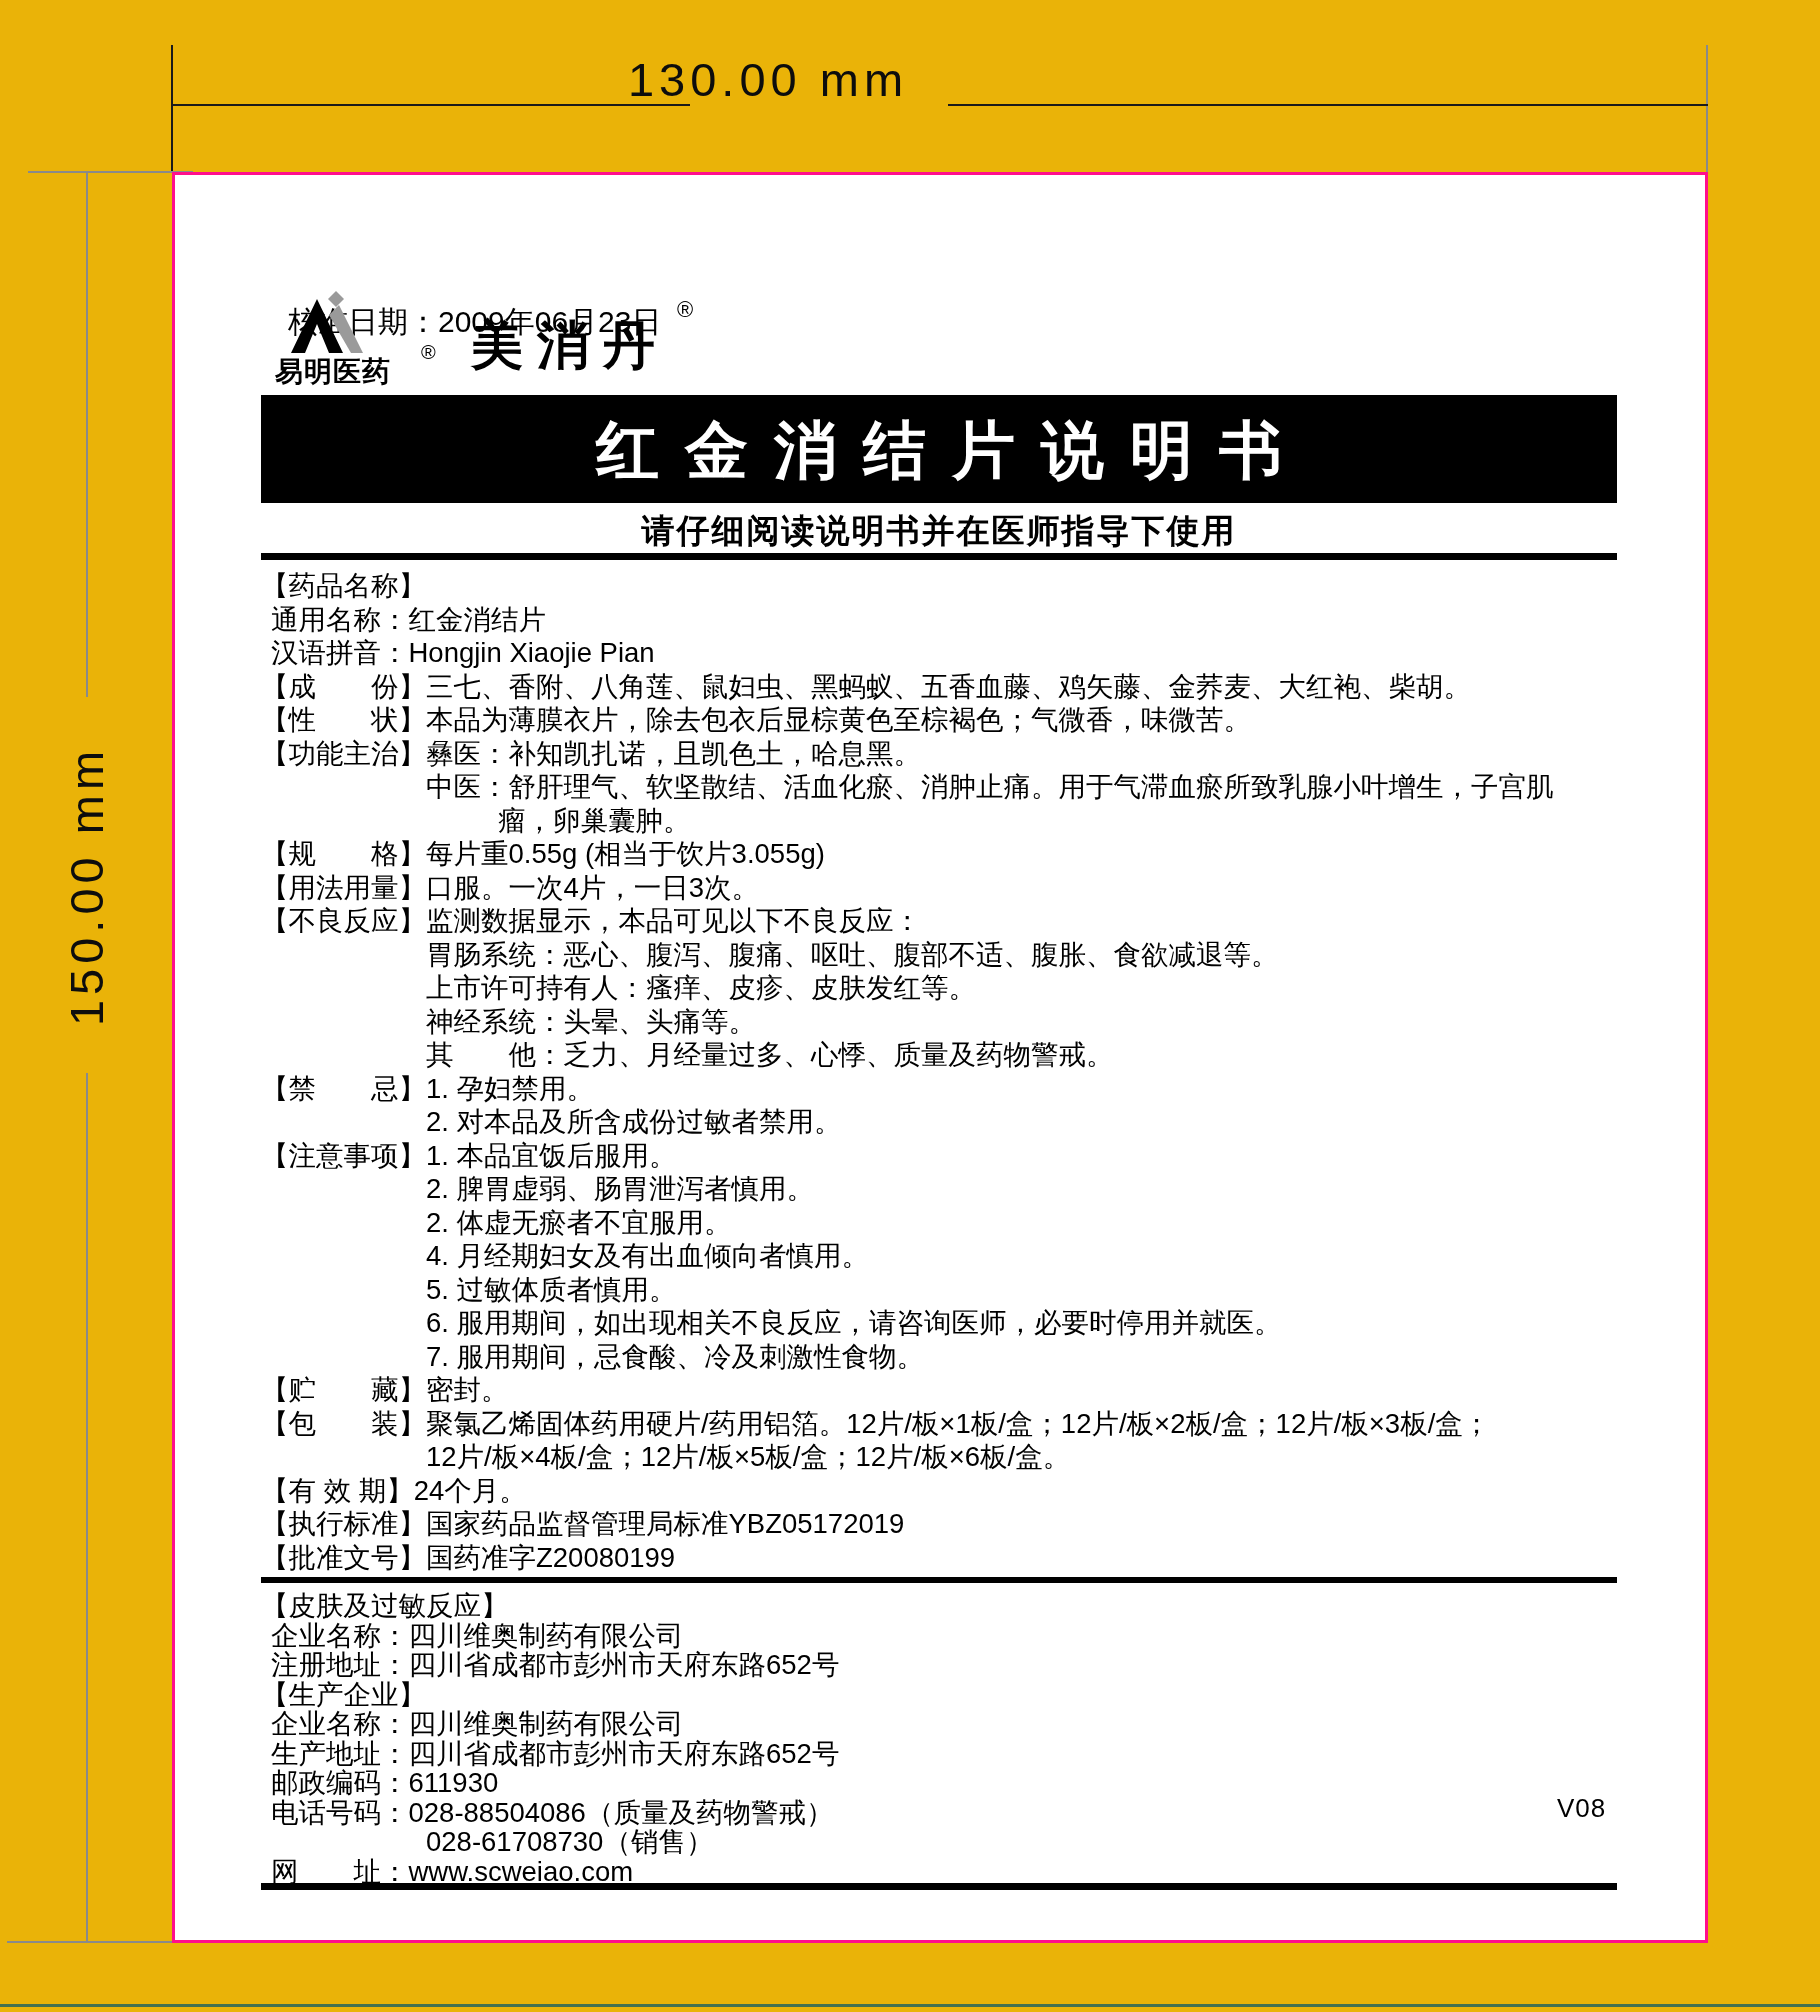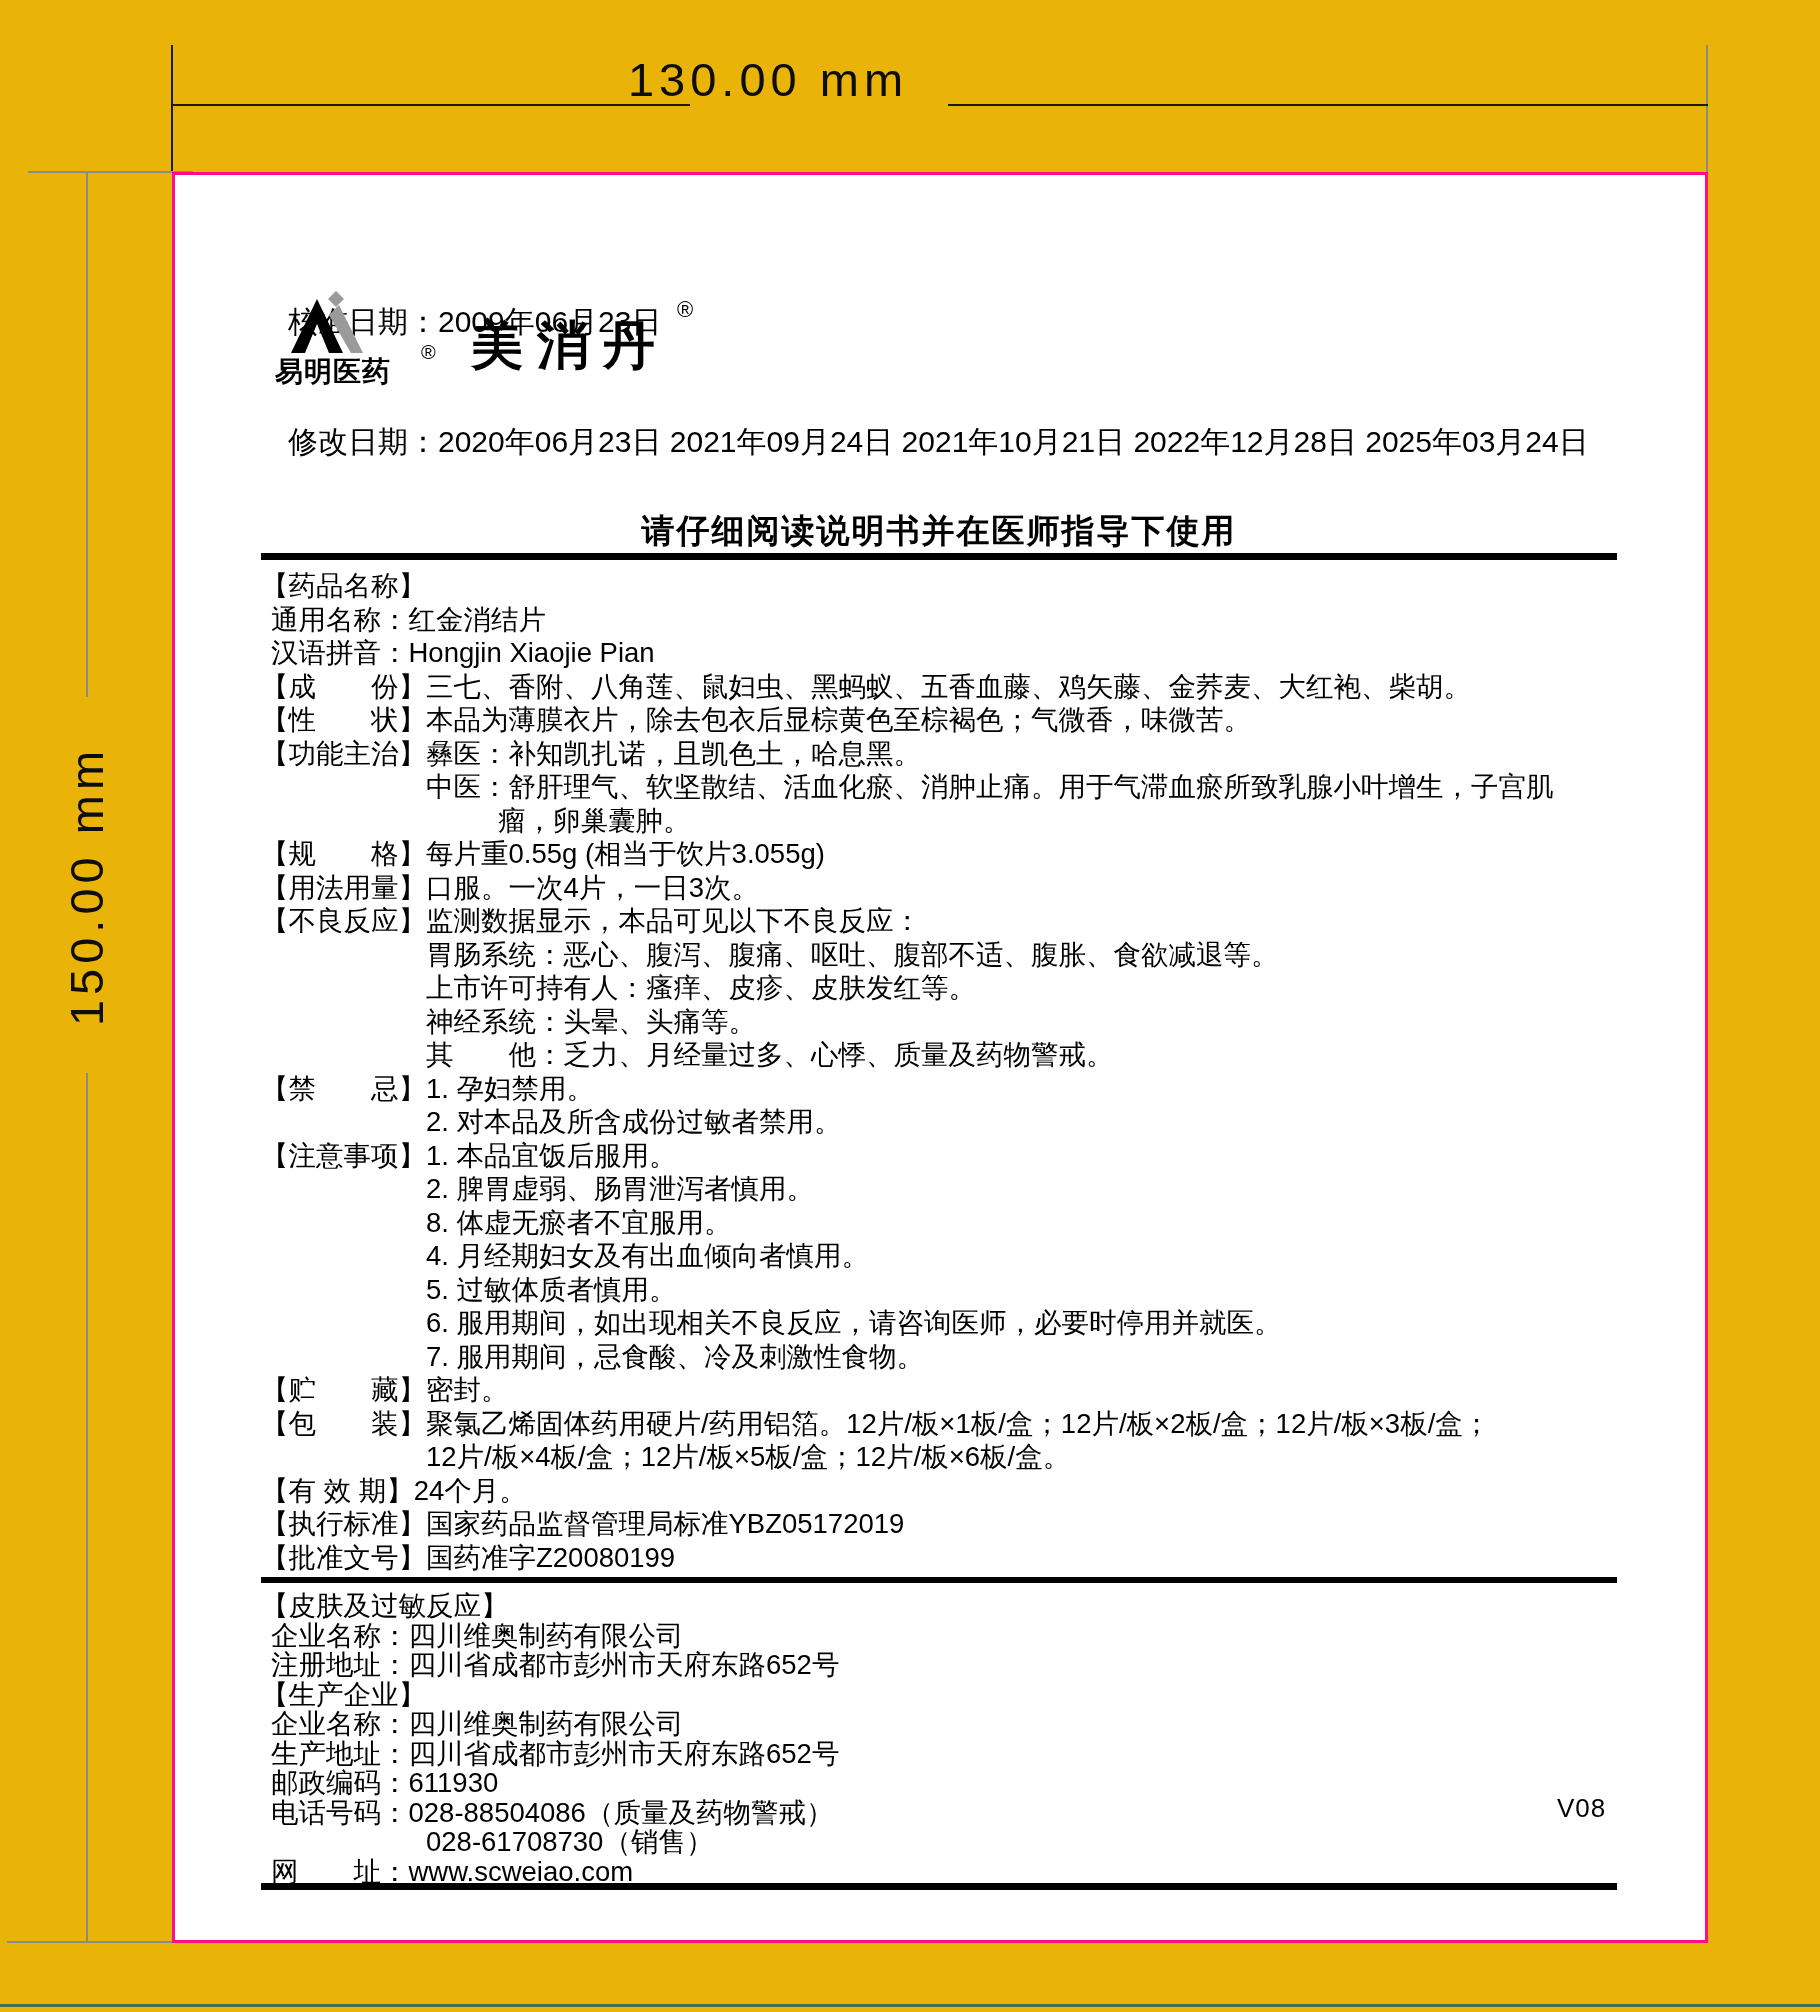--- a/index.html
+++ b/index.html
@@ -71,20 +71,21 @@
         <path d="M6 62 L32 8 L58 62 L44 62 L32 33 L20 62 Z" fill="#000000"></path>
         <path d="M44 24 L54 14 L78 62 L66 62 Z" fill="#9a9a9a"></path>
         <path d="M51 0 L59 8 L51 16 L43 8 Z" fill="#9a9a9a"></path>
       </svg>
       <span class="brand-cn">易明医药</span>
       <span class="brand-reg">®</span>
       <span class="prod-brand">美消丹</span>
       <span class="prod-reg">®</span>
     </div>
 
+    <div class="in title-bar">红金消结片说明书</div>
     <div class="in subtitle">请仔细阅读说明书并在医师指导下使用</div>
     <div class="rule" style="left:86px;top:378px;width:1356px;height:7px;"></div>
 
     <div class="in bodyblock">
         <div class="bl L">【药品名称】</div>
         <div class="bl s">通用名称：红金消结片</div>
         <div class="bl s">汉语拼音：Hongjin Xiaojie Pian</div>
         <div class="bl L">【成　　份】三七、香附、八角莲、鼠妇虫、黑蚂蚁、五香血藤、鸡矢藤、金荞麦、大红袍、柴胡。</div>
         <div class="bl L">【性　　状】本品为薄膜衣片，除去包衣后显棕黄色至棕褐色；气微香，味微苦。</div>
         <div class="bl L">【功能主治】彝医：补知凯扎诺，且凯色土，哈息黑。</div>
@@ -94,21 +95,21 @@
         <div class="bl L">【用法用量】口服。一次4片，一日3次。</div>
         <div class="bl L">【不良反应】监测数据显示，本品可见以下不良反应：</div>
         <div class="bl c1">胃肠系统：恶心、腹泻、腹痛、呕吐、腹部不适、腹胀、食欲减退等。</div>
         <div class="bl c1">上市许可持有人：瘙痒、皮疹、皮肤发红等。</div>
         <div class="bl c1">神经系统：头晕、头痛等。</div>
         <div class="bl c1">其　　他：乏力、月经量过多、心悸、质量及药物警戒。</div>
         <div class="bl L">【禁　　忌】1. 孕妇禁用。</div>
         <div class="bl c1">2. 对本品及所含成份过敏者禁用。</div>
         <div class="bl L">【注意事项】1. 本品宜饭后服用。</div>
         <div class="bl c1">2. 脾胃虚弱、肠胃泄泻者慎用。</div>
-        <div class="bl c1">8. 体虚无瘀者不宜服用。</div>
+        <div class="bl c1">2. 体虚无瘀者不宜服用。</div>
         <div class="bl c1">4. 月经期妇女及有出血倾向者慎用。</div>
         <div class="bl c1">5. 过敏体质者慎用。</div>
         <div class="bl c1">6. 服用期间，如出现相关不良反应，请咨询医师，必要时停用并就医。</div>
         <div class="bl c1">7. 服用期间，忌食酸、冷及刺激性食物。</div>
         <div class="bl L">【贮　　藏】密封。</div>
         <div class="bl L">【包　　装】聚氯乙烯固体药用硬片/药用铝箔。12片/板×1板/盒；12片/板×2板/盒；12片/板×3板/盒；</div>
         <div class="bl c1">12片/板×4板/盒；12片/板×5板/盒；12片/板×6板/盒。</div>
         <div class="bl L">【有 效 期】24个月。</div>
         <div class="bl L">【执行标准】国家药品监督管理局标准YBZ05172019</div>
         <div class="bl L">【批准文号】国药准字Z20080199</div>

